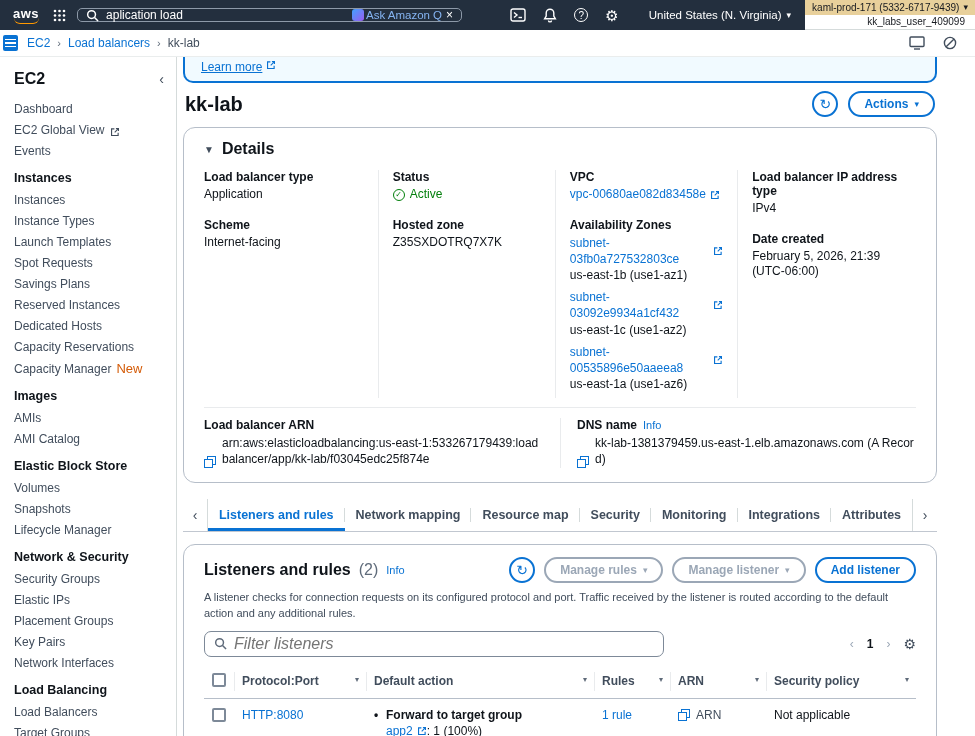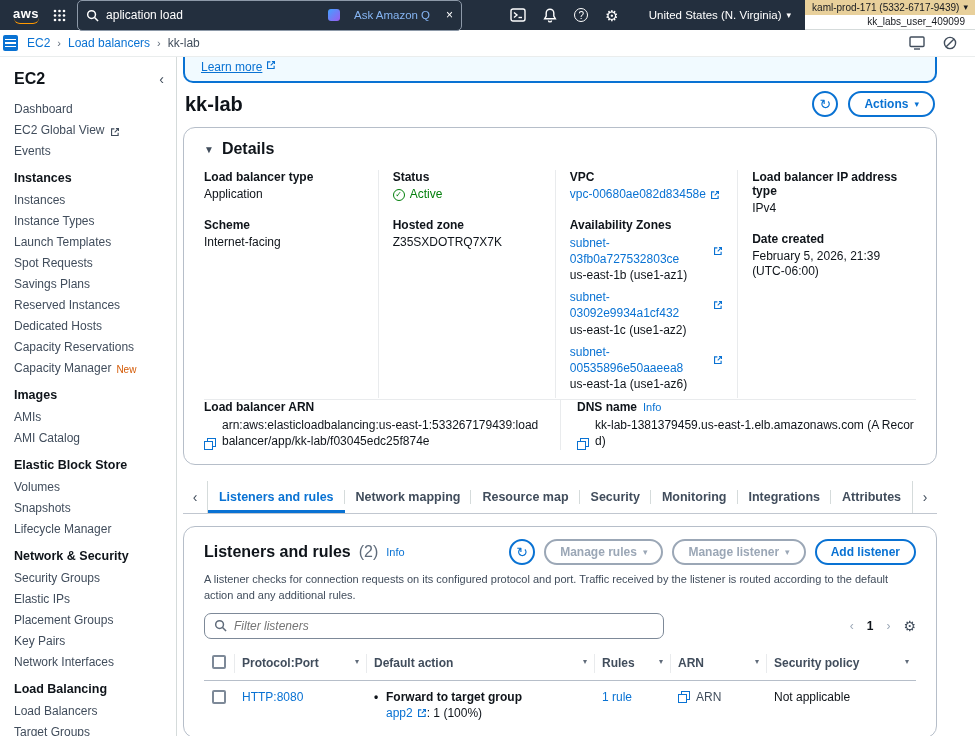--- a/index.html
+++ b/index.html
@@ -6,25 +6,25 @@
   html,body { width: 975px; height: 736px; overflow: hidden; }
   body { font-family: "Liberation Sans","DejaVu Sans",sans-serif; font-size: 12px; color: #0f141a; background: #fff; }
   a { text-decoration: none; color: #0972d3; cursor: pointer; }
 
   
   .topnav { height: 30px; background: #232f3e; display: flex; justify-content: space-between; color: #fff; }
   .nav-left { display: flex; align-items: center; gap: 11px; padding-left: 10px; }
   .aws-logo { font-weight: bold; font-size: 13px; position: relative; padding: 0 3px 3px; letter-spacing: .5px; }
   .aws-logo::after { content:""; position:absolute; left:4px; right:3px; bottom:0; height:5px;
       border-bottom:1.6px solid #ff9900; border-radius:0 0 9px 9px; }
-  .nav-search { width: 385px; height: 31px; border: 1px solid #8d99a8; border-radius: 5px;
+  .nav-search { width: 385px; height: 14px; border: 1px solid #8d99a8; border-radius: 5px;
       display: flex; align-items: center; gap: 7px; padding: 0 8px; background: #232f3e; }
   .nav-search input { background: transparent; border: none; outline: none; color: #fff; font-size: 12px; flex: 1;
       font-family: inherit; }
-  .askq { display: flex; align-items: center; gap: 14px; color: #85b4f2; font-size: 11.5px; white-space: nowrap; }
+  .askq { display: flex; align-items: center; gap: 2px; color: #85b4f2; font-size: 11.5px; white-space: nowrap; }
   .q-badge { width: 12px; height: 12px; border-radius: 3px; background: linear-gradient(135deg,#41a2ff,#9a5cf0); display:inline-block; }
   .askq-close { color: #fff; font-size: 12px; cursor: pointer; margin-left: 2px; }
   .nav-right { display: flex; align-items: stretch; }
   .nav-icons { display: flex; align-items: center; gap: 17px; padding: 0 16px; }
   .circle-q { width: 14px; height: 14px; border: 1.4px solid #fff; border-radius: 50%; font-size: 10px;
       display: flex; align-items: center; justify-content: center; }
   .gear-glyph { font-size: 15px; line-height: 1; }
   .nav-region { display: flex; align-items: center; gap: 5px; padding: 0 14px; font-size: 11.5px; white-space: nowrap; }
   .caret-sm { font-size: 9px; }
   .account-stack { width: 170px; display: flex; flex-direction: column; }
@@ -45,21 +45,21 @@
   .crumb-icons { margin-left: auto; display: flex; align-items: center; gap: 18px; padding-right: 18px; }
 
   
   .main { display: flex; height: calc(736px - 57px); }
   .sidebar { width: 177px; border-right: 1px solid #d5dbdb; padding: 13px 0 0 14px; overflow: hidden; flex: none; }
   .sidebar-head { display: flex; justify-content: space-between; align-items: center; padding-right: 12px; margin-bottom: 10px; }
   .sidebar-head .t { font-size: 16px; font-weight: bold; }
   .sidebar-head .c { color: #414d5c; font-size: 14px; cursor: pointer; }
   .si { padding: 3.5px 0; color: #414d5c; font-size: 12px; cursor: pointer; display: flex; align-items: flex-end; gap: 5px; white-space: nowrap; }
   .sh { font-weight: bold; color: #0f141a; font-size: 12.5px; padding: 10px 0 4px; white-space: nowrap; }
-  .new-badge { color: #d45b07; font-size: 10px; }
+  .new-badge { color: #d45b07; font-size: 13px; }
 
   .content { flex: 1; padding: 0 38px 0 6px; overflow: hidden; }
 
   
   .alert { border: 2px solid #0972d3; border-top: none; border-radius: 0 0 10px 10px; background: #f1faff;
       padding: 3px 16px 7px; margin-bottom: 6px; }
   .alert a { text-decoration: underline; display: inline-flex; align-items: flex-start; gap: 4px; font-size: 12px; }
 
   
   .page-header { display: flex; align-items: center; justify-content: space-between; margin: 8px 2px 10px; }
@@ -82,21 +82,21 @@
   .dcol { padding: 0 14px; border-left: 1px solid #e9ebed; }
   .dcol:first-child { padding-left: 0; border-left: none; }
   .field + .field { margin-top: 15px; }
   .flabel { font-weight: bold; font-size: 12px; margin-bottom: 3px; display: flex; gap: 6px; align-items: baseline; }
   .fvalue { font-size: 12px; line-height: 1.3; }
   .status-val { color: #037f0c; display: flex; align-items: center; gap: 5px; }
   .status-ok-icon { width: 12px; height: 12px; border: 1.4px solid #037f0c; border-radius: 50%; font-size: 8px;
       display: inline-flex; align-items: center; justify-content: center; }
   .link-line { display: inline-flex; align-items: center; gap: 4px; }
   .az-entry { margin-bottom: 6px; line-height: 1.35; }
-  .details-bottom { display: grid; grid-template-columns: 1fr 1fr; border-top: 1px solid #e9ebed; margin-top: 1px; }
+  .details-bottom { display: grid; grid-template-columns: 1fr 1fr; border-top: 1px solid #e9ebed; margin-top: 9px; padding-top: 10px; }
   .dbcol { padding-right: 16px; }
   .dbcol + .dbcol { border-left: 1px solid #e9ebed; padding-left: 16px; padding-right: 0; }
   .copy-val { display: flex; gap: 6px; align-items: flex-end; word-break: break-all; line-height: 1.35; }
   .copy-icon { position: relative; width: 12px; height: 12px; flex: none; display: inline-block; margin-top: 1px; cursor: pointer; }
   .copy-icon::before { content:""; position:absolute; top:0; right:0; width:7px; height:7px; border:1.4px solid #0972d3; }
   .copy-icon::after { content:""; position:absolute; bottom:0; left:0; width:7px; height:7px; border:1.4px solid #0972d3; background:#fff; }
   .info-link { color: #0972d3; font-size: 11px; font-weight: normal; }
 
   
   .tabs { display: flex; align-items: stretch; border-bottom: 1px solid #c1c7d0; margin-top: 16px; }
@@ -109,21 +109,21 @@
 
   
   .listeners-card { margin-top: 12px; padding-bottom: 8px; }
   .lr-header { display: flex; align-items: center; gap: 8px; }
   .lr-count { color: #5f6b7a; font-size: 16px; }
   .lr-actions { margin-left: auto; display: flex; align-items: center; gap: 9px; }
   .desc { color: #414d5c; font-size: 11px; line-height: 1.45; margin: 7px 0 9px; }
   .filter-row { display: flex; align-items: center; margin-bottom: 8px; }
   .filter-box { width: 460px; height: 26px; border: 1px solid #7d8998; border-radius: 7px; display: flex;
       align-items: center; gap: 7px; padding: 0 9px; background: #fff; }
-  .filter-box input { border: none; outline: none; flex: 1; font-size: 12px; font-style: italic; color: #b91c1c;
+  .filter-box input { border: none; outline: none; flex: 1; font-size: 16px; font-style: italic; color: #b91c1c;
       font-family: inherit; background: transparent; }
   .pagination { margin-left: auto; display: flex; align-items: center; gap: 13px; color: #9ba7b6; font-size: 12px; }
   .page-num { color: #0f141a; font-weight: bold; }
   .pag-gear { color: #414d5c; font-size: 14px; cursor: pointer; }
 
   table.lr-table { width: 100%; border-collapse: collapse; table-layout: fixed; }
   .lr-table th { text-align: left; font-size: 12px; color: #414d5c; font-weight: bold; padding: 8px 8px;
       border-bottom: 1px solid #b6bec9; position: relative; }
   .lr-table th:not(:first-child)::before { content:""; position:absolute; left:0; top:7px; bottom:7px; width:1px; background:#e9ebed; }
   .th-caret { position: absolute; right: 7px; top: 10px; color: #5f6b7a; font-size: 8px; }

